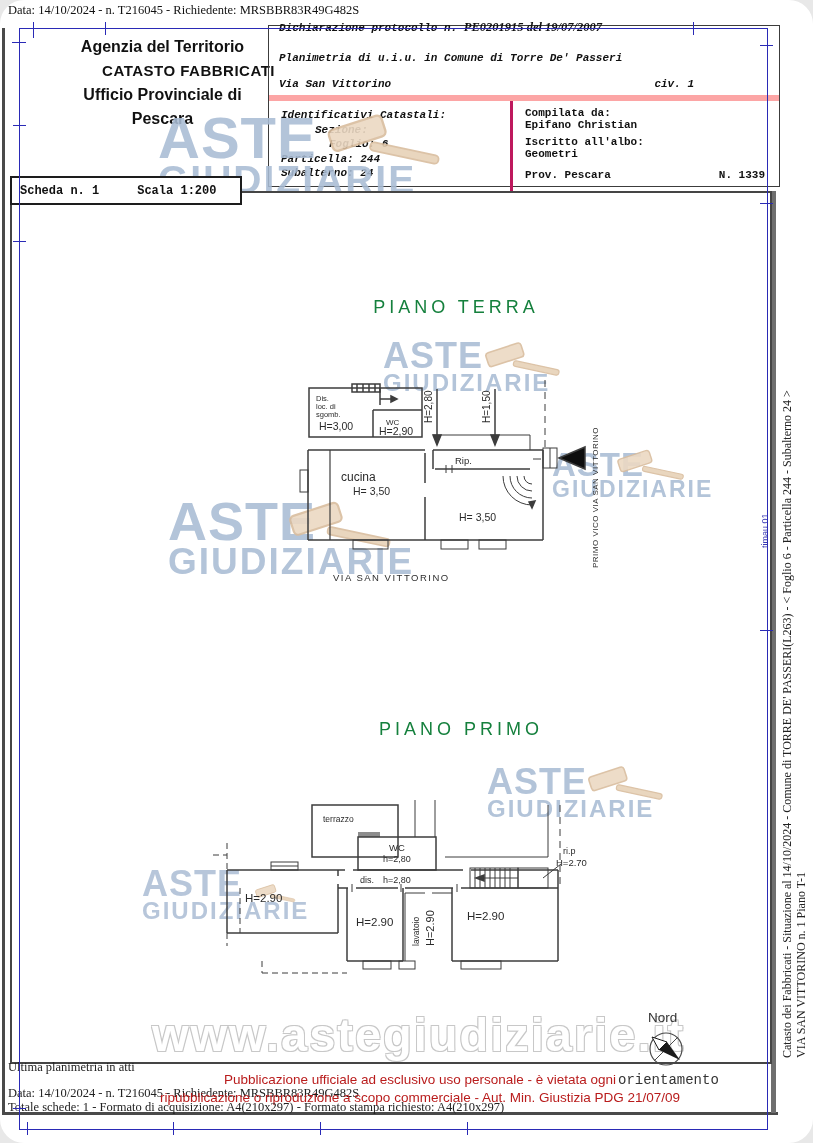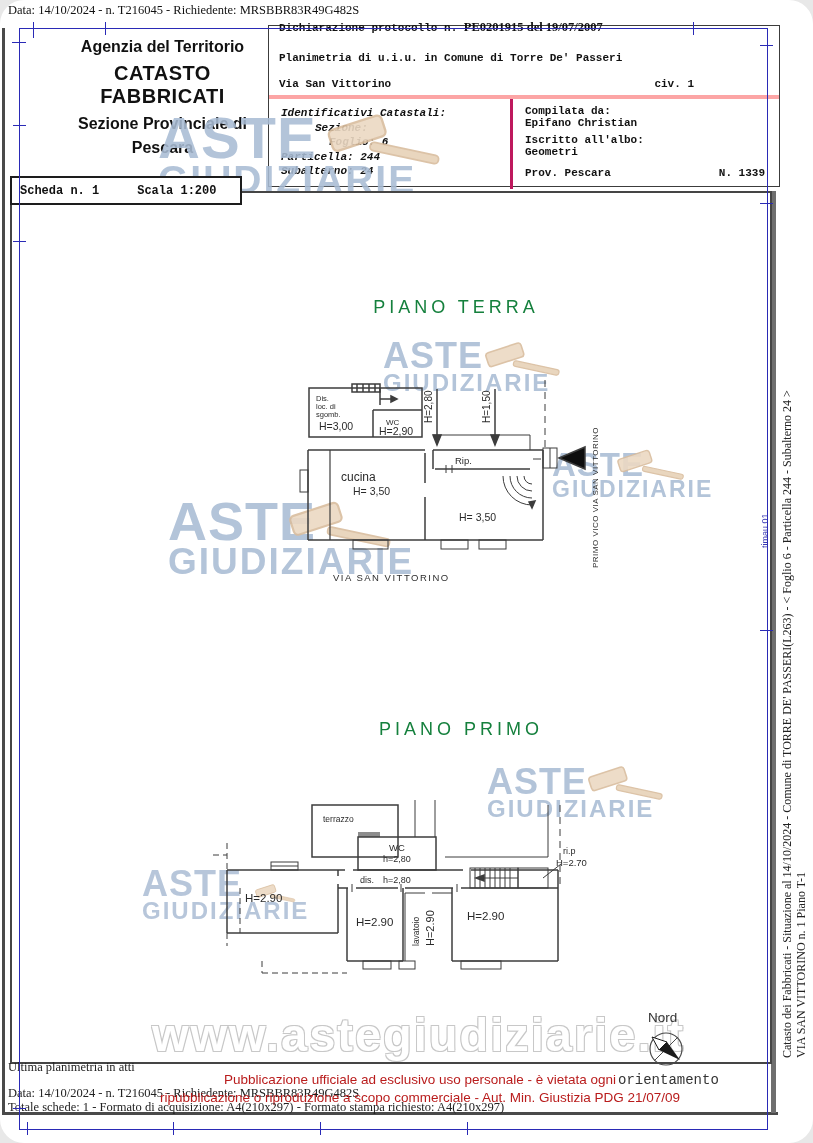--- a/index.html
+++ b/index.html
@@ -11,26 +11,26 @@
   .serif{font-family:"Liberation Serif","DejaVu Serif",serif;}
   .rot{position:absolute;transform-origin:0 0;transform:rotate(-90deg);white-space:nowrap;}
   
   .blue-rect{position:absolute;left:19px;top:28px;width:747px;height:1100px;
              border:1px solid #2a2ab6;z-index:10;pointer-events:none;}
   .tick{position:absolute;background:#2a2ab6;z-index:11;}
   .bar{position:absolute;background:#4a4a4a;}
   
   .agency{position:absolute;left:50px;top:38px;width:225px;text-align:center;font-weight:700;}
   .agency .l1{font-size:16px;margin-bottom:6px;}
-  .agency .l2{font-size:20px;margin-bottom:7px;letter-spacing:0.5px;}
+  .agency .l2{font-size:15px;margin-bottom:7px;letter-spacing:0.5px;text-align:right;}
   .agency .l3{font-size:16px;margin-bottom:6px;}
   .agency .l4{font-size:16px;}
   .decl-box{position:absolute;left:268px;top:25px;width:510px;height:160px;border:1px solid #3c3c3c;
             font-size:11px;}
-  .decl-top{position:relative;height:69px;border-bottom:4px solid #fca5a5;padding:0 10px;}
+  .decl-top{position:relative;height:69px;border-bottom:6px solid #fca5a5;padding:0 10px;font-style:italic;}
   .decl-line1{position:absolute;left:10px;top:-6px;}
   .decl-line1 .val{font-family:"Liberation Serif",serif;font-weight:700;font-size:12.5px;}
   .decl-line2{position:absolute;left:10px;top:26px;}
   .decl-line3{position:absolute;left:10px;top:52px;}
   .decl-civ{position:absolute;right:85px;top:52px;}
   .decl-bottom{position:relative;height:90px;display:flex;}
   .decl-colL{width:241px;padding:8px 0 0 12px;box-sizing:border-box;}
   .decl-colL div{margin-bottom:2.5px;font-style:italic;}
   .decl-colR{flex:1;border-left:3px solid #be185d;padding:6px 12px 0 12px;box-sizing:border-box;position:relative;}
   .ind1{margin-left:34px;}
@@ -78,21 +78,21 @@
 
   <div class="abs serif" style="left:8px;top:3px;font-size:12.5px;">Data: 14/10/2024 - n. T216045 - Richiedente: MRSBBR83R49G482S</div>
 
   <div class="bar" style="left:2px;top:28px;width:3px;height:1086px;"></div>
   <div class="bar" style="left:2px;top:1112px;width:776px;height:3px;"></div>
   <div class="bar" style="left:771px;top:191px;width:5px;height:922px;background:#6f6f6f;"></div>
 
   <div class="agency">
     <div class="l1">Agenzia del Territorio</div>
     <div class="l2">CATASTO FABBRICATI</div>
-    <div class="l3">Sezione Provinciale di</div>
+    <div class="l3">Ufficio Provinciale di</div>
     <div class="l4">Pescara</div>
   </div>
 
   <div class="decl-box mono">
     <div class="decl-top">
       <div class="decl-line1">
         <span>Dichiarazione protocollo n.</span>
         <span class="val">PE0201915 del  19/07/2007</span>
       </div>
       <div class="decl-line2">Planimetria di u.i.u. in Comune di Torre De' Passeri</div>

